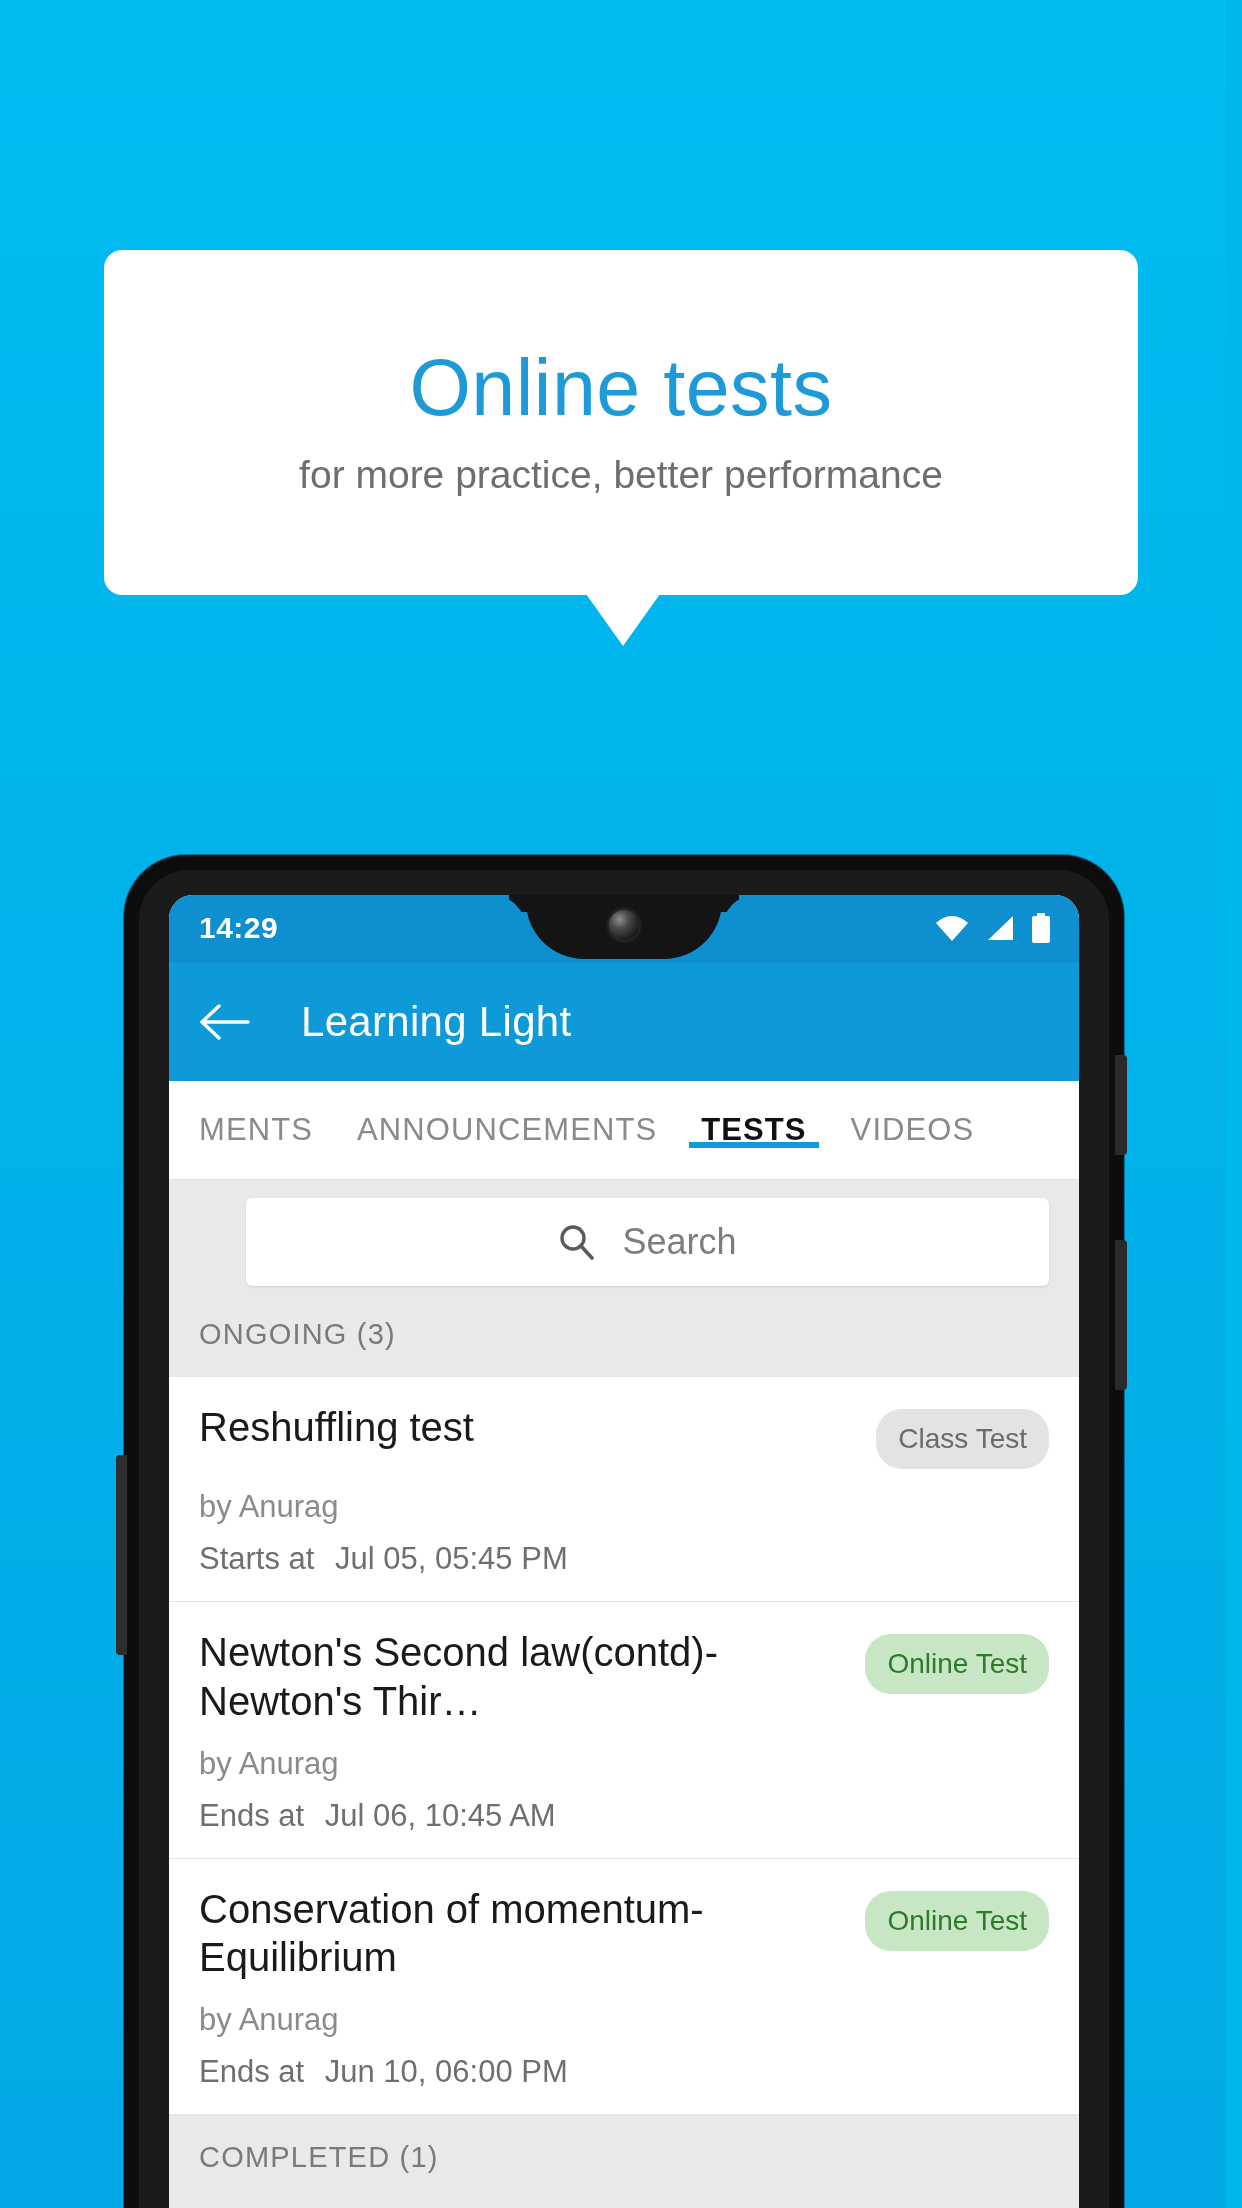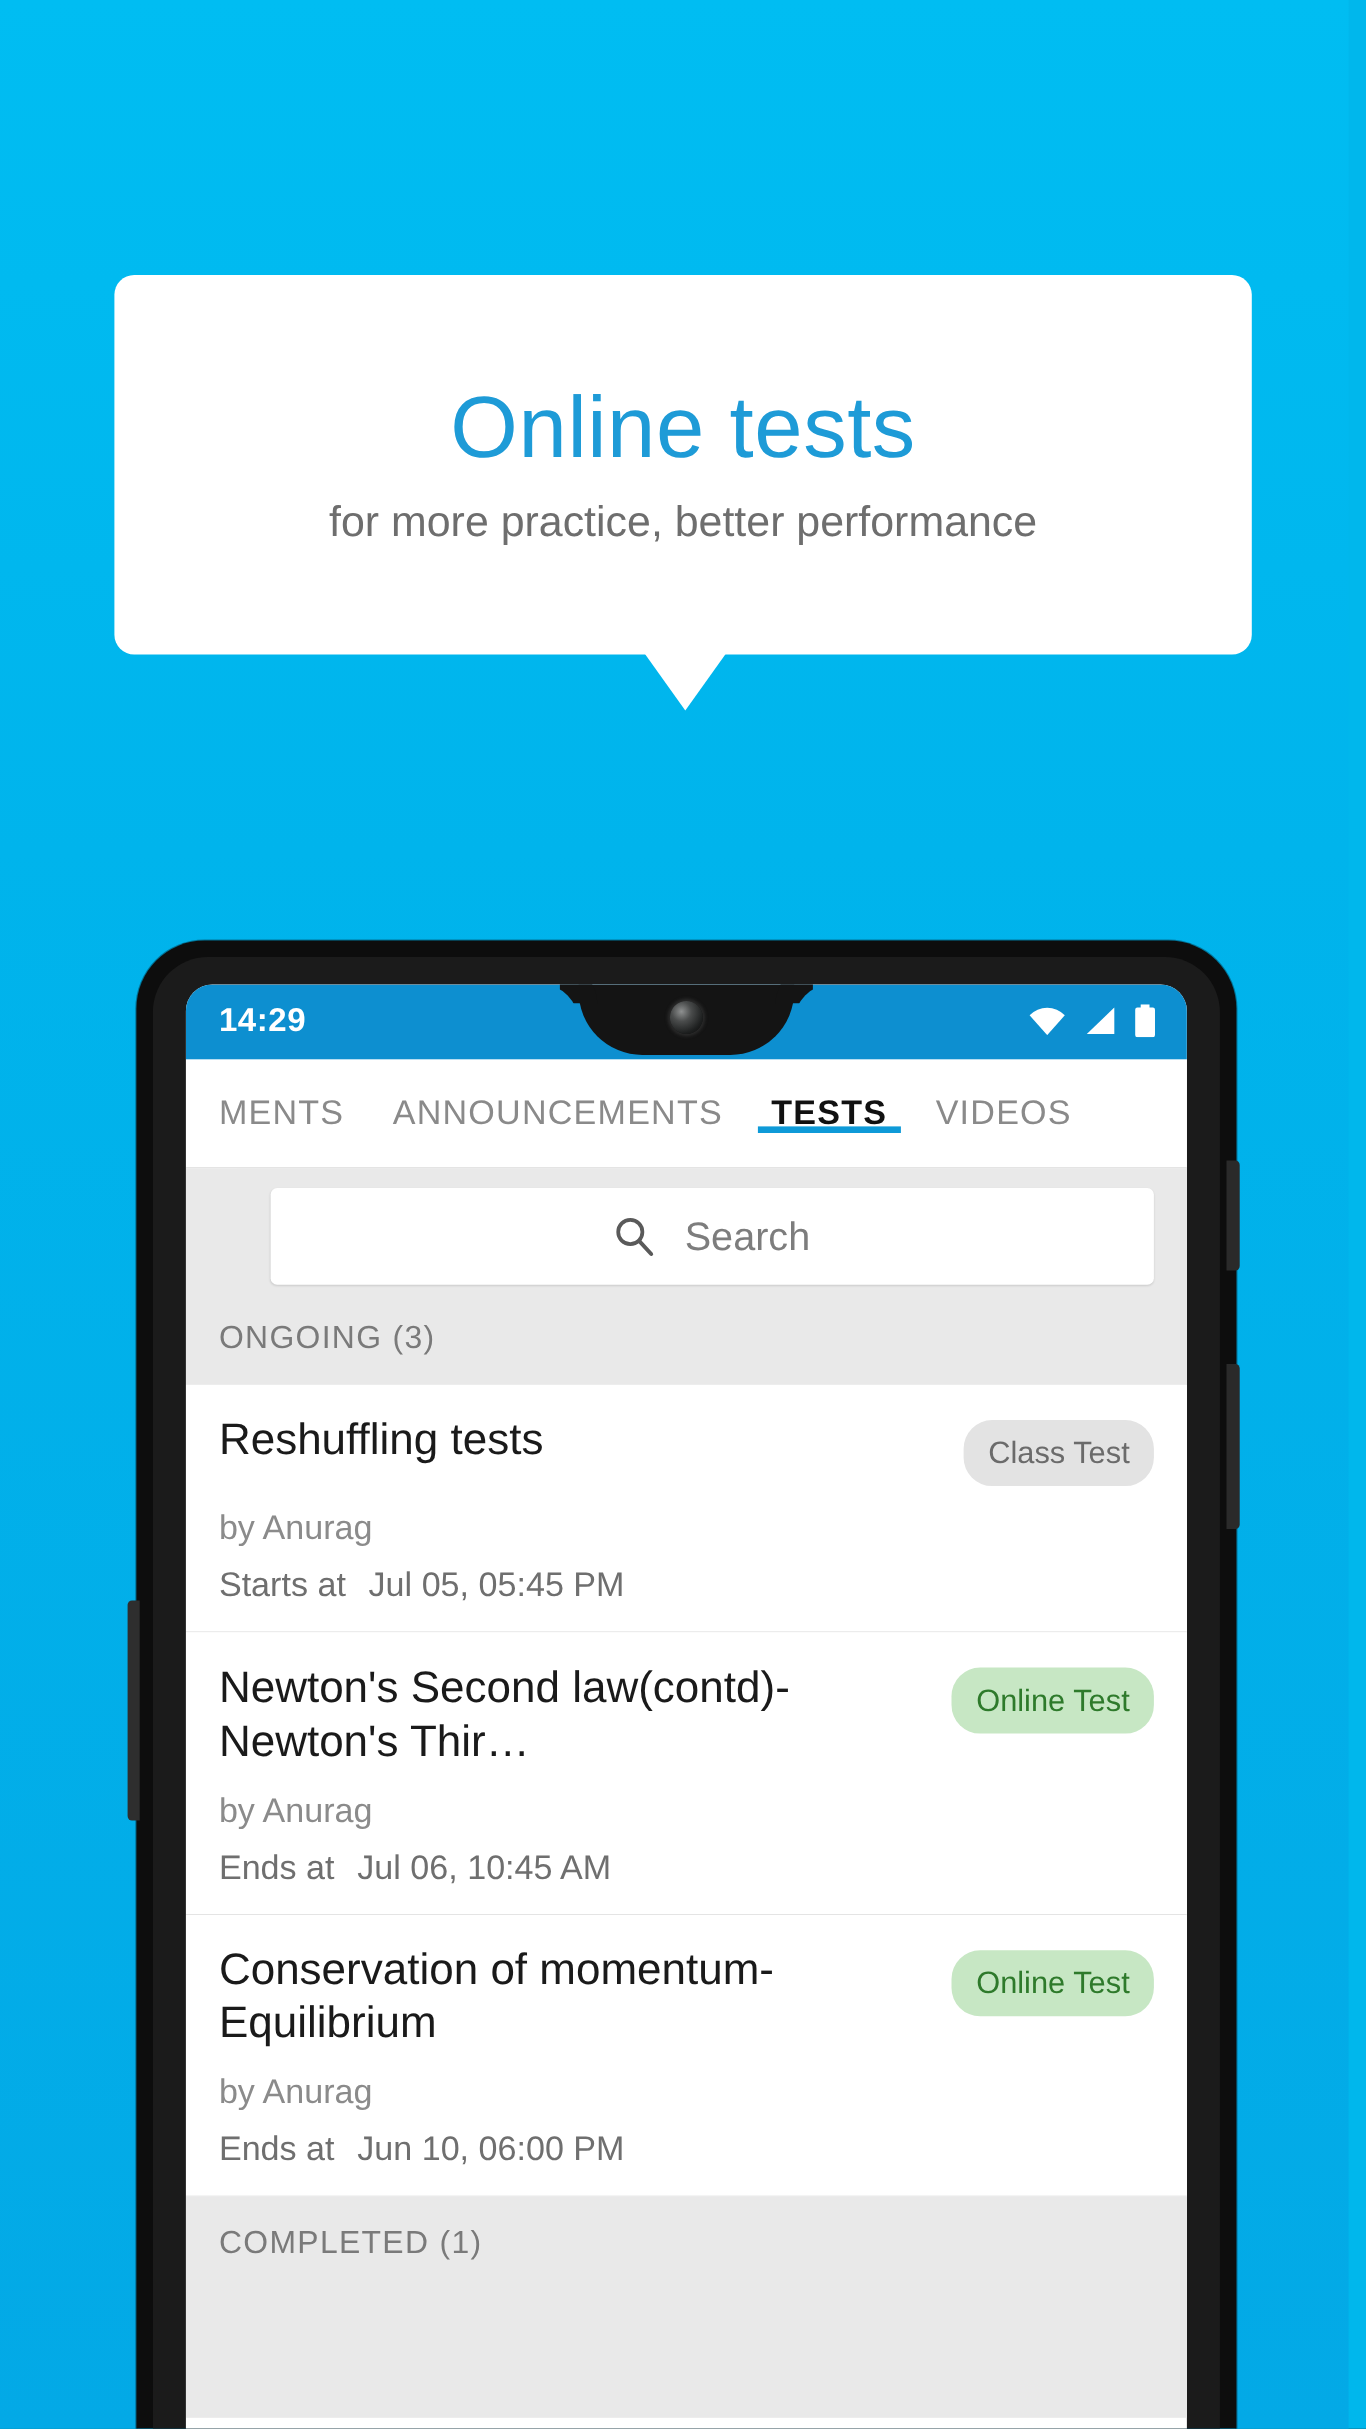--- a/index.html
+++ b/index.html
@@ -385,20 +385,28 @@
             <svg width="20" height="30" viewBox="0 0 20 30">
               <rect x="6" y="0" width="8" height="4" fill="#ffffff"></rect>
               <rect x="1" y="3" width="18" height="27" rx="2" fill="#ffffff"></rect>
             </svg>
           </span>
         </div>
         <div class="notch"></div>
         <div class="camera-dot"></div>
       </div>
 
+      <div class="appbar">
+        <div class="back-arrow">
+          <svg width="52" height="42" viewBox="0 0 52 42">
+            <path d="M3 21 L49 21 M3 21 L20 5 M3 21 L20 37" stroke="#ffffff" stroke-width="3.4" fill="none" stroke-linecap="round" stroke-linejoin="round"></path>
+          </svg>
+        </div>
+        <div class="appbar-title">Learning Light</div>
+      </div>
 
       <div class="tabs">
         <div class="tab first">MENTS</div>
         <div class="tab">ANNOUNCEMENTS</div>
         <div class="tab active">TESTS</div>
         <div class="tab">VIDEOS</div>
       </div>
 
       <div class="content">
 
@@ -413,21 +421,21 @@
             <span class="search-placeholder">Search</span>
           </div>
         </div>
 
         <div class="section-header">ONGOING (3)</div>
 
         <div class="list">
 
           <div class="test-item">
             <div class="test-row">
-              <div class="test-title">Reshuffling tests</div>
+              <div class="test-title">Reshuffling test</div>
               <div class="badge class">Class Test</div>
             </div>
             <div class="test-author">by Anurag</div>
             <div class="test-time">
               <span class="lbl">Starts at</span>
               <span>Jul 05, 05:45 PM</span>
             </div>
           </div>
 
           <div class="test-item">

